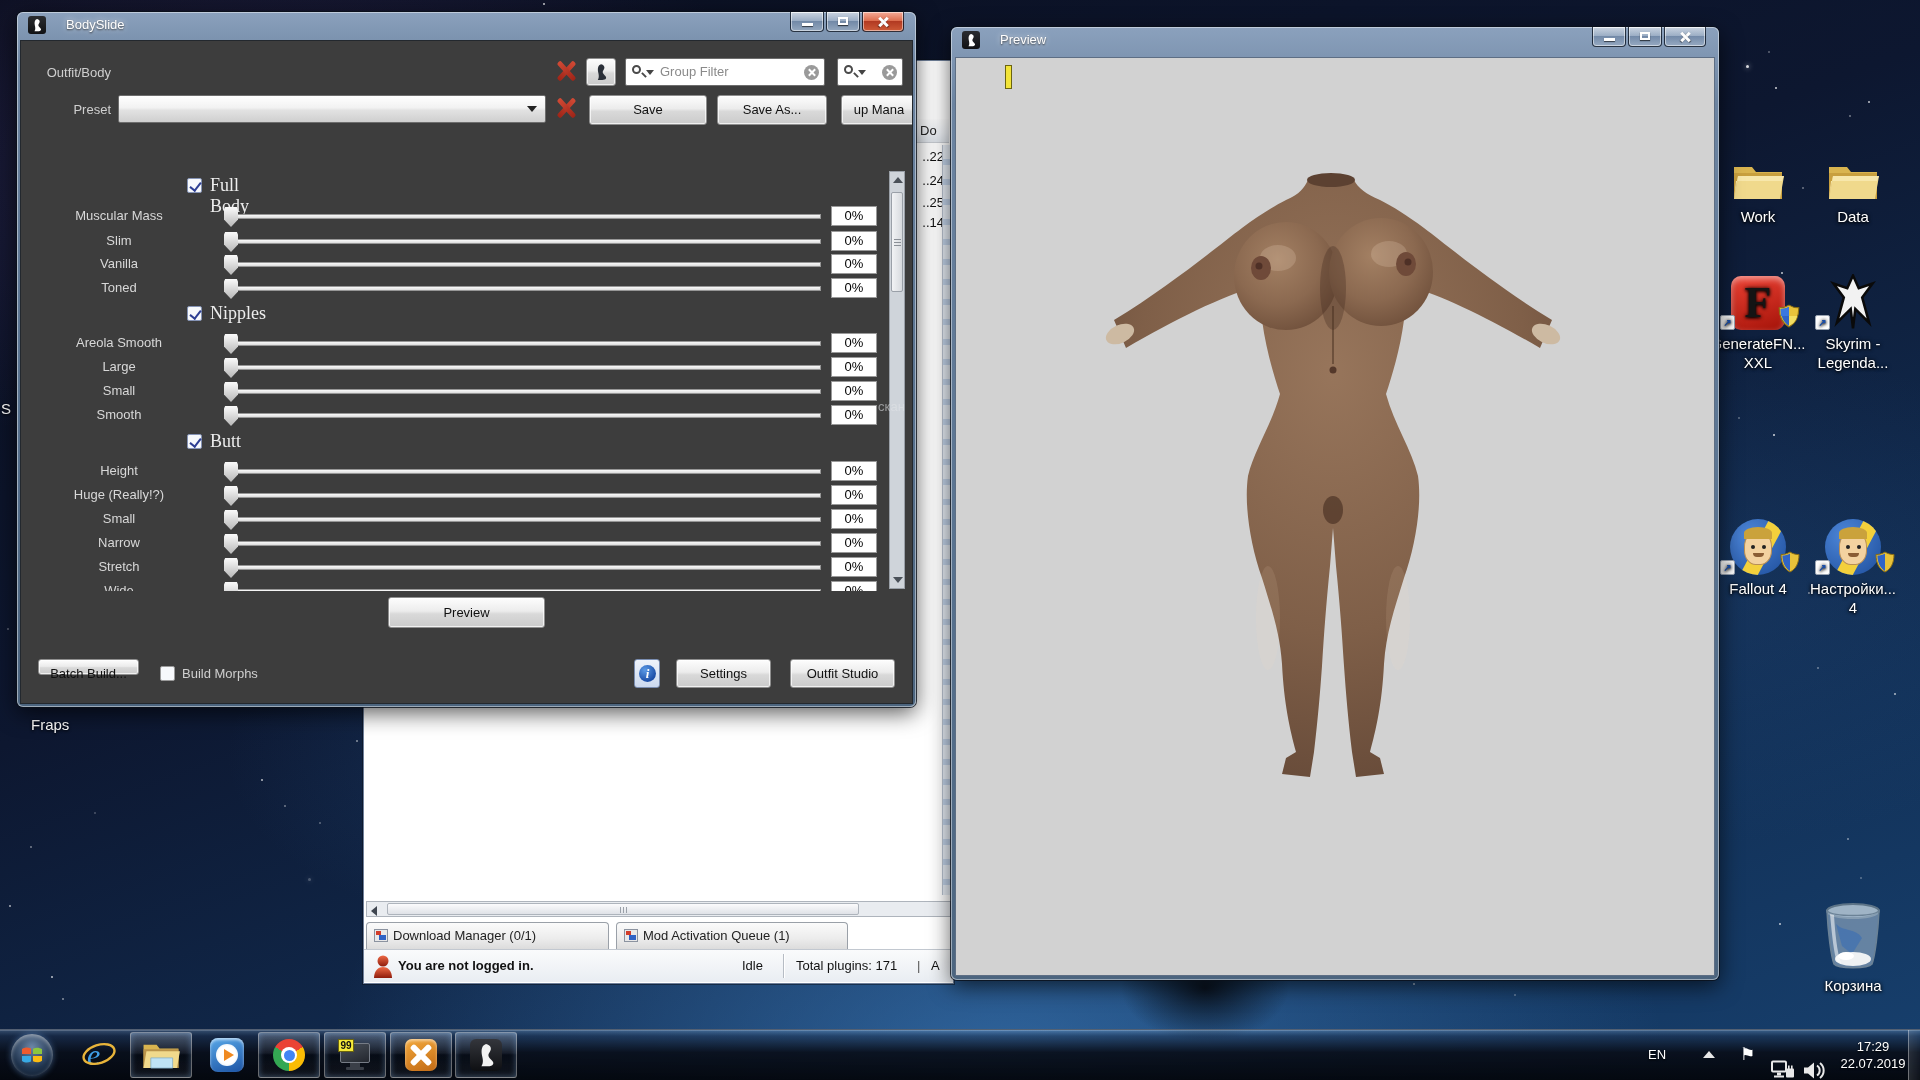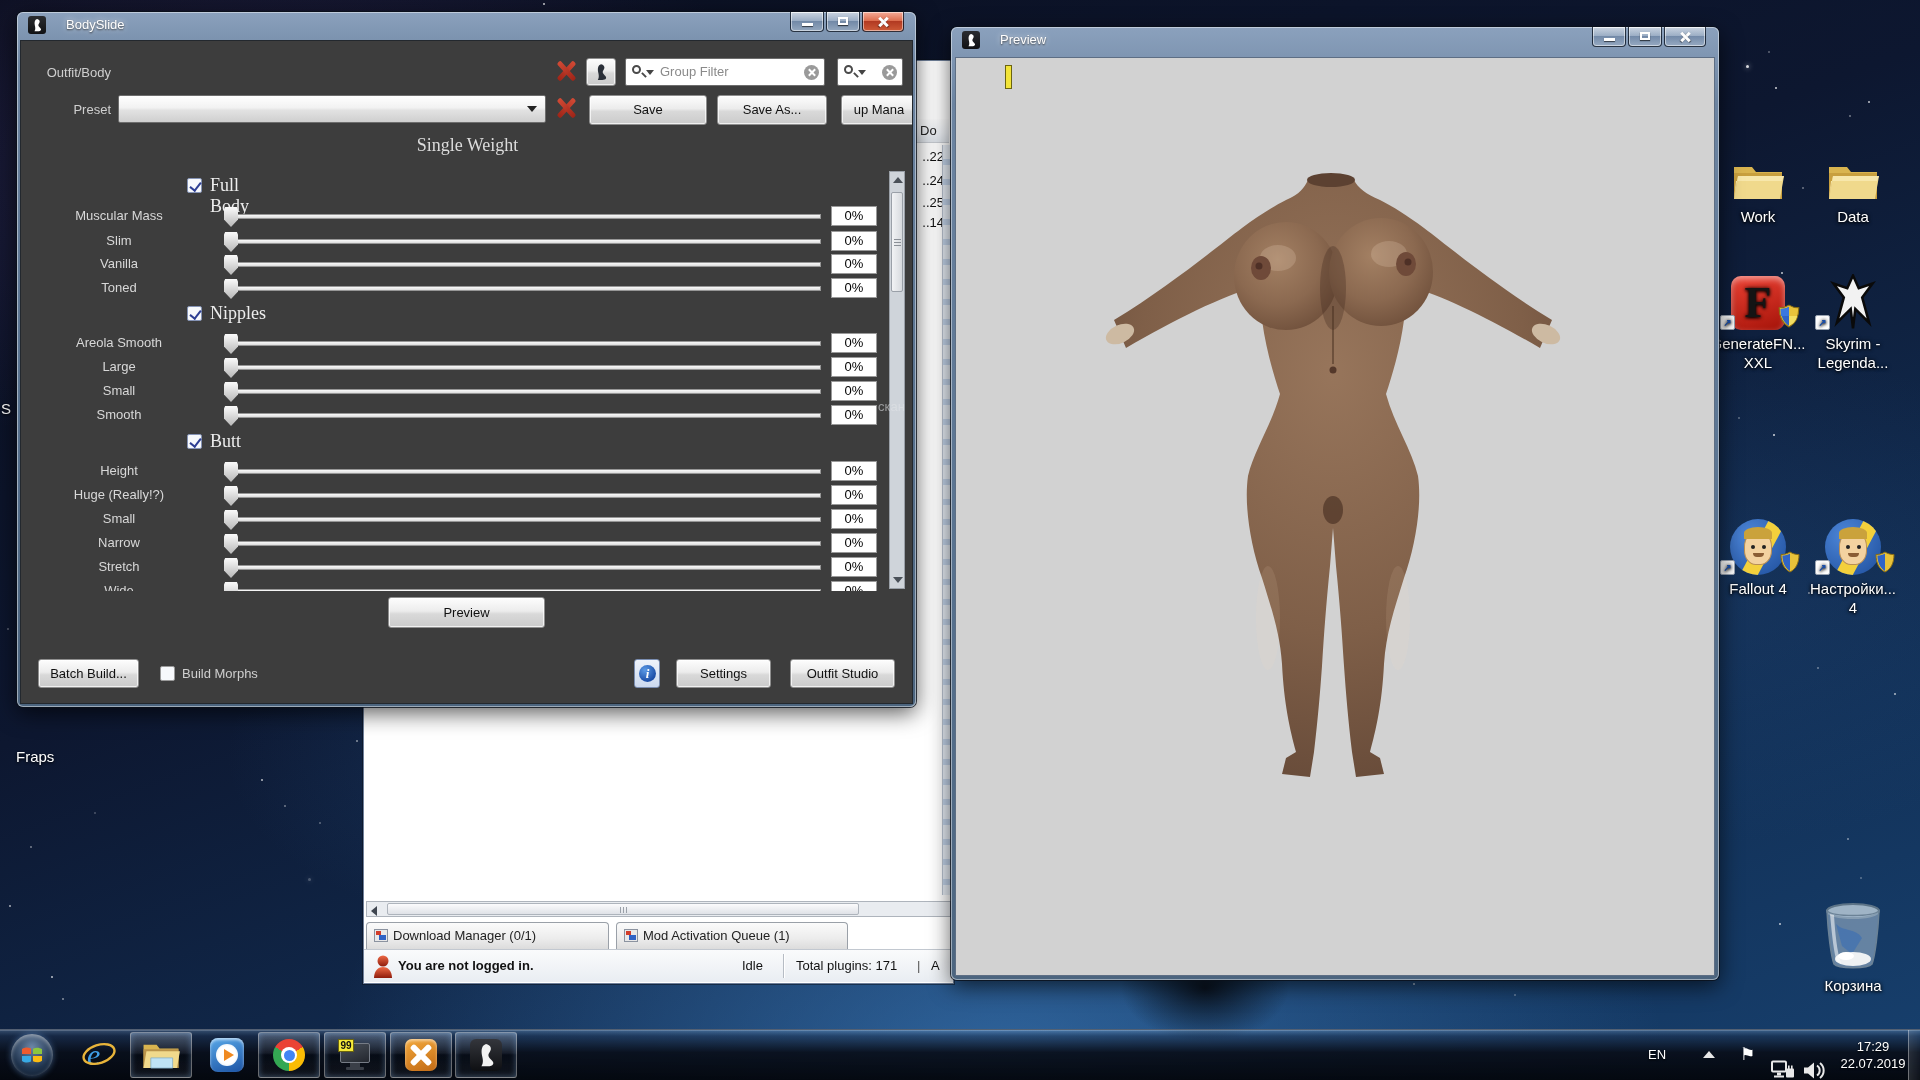--- a/index.html
+++ b/index.html
@@ -440,21 +440,21 @@
       <path d="M5,9 C6,30 9,54 12,62 C16,67 46,67 50,62 C53,54 56,30 57,9 C50,15 12,15 5,9 Z" fill="rgba(168,192,214,0.55)" stroke="#6b8296" stroke-width="1.5"></path>
       <path d="M14,22 C22,30 34,26 40,36 L30,52 L20,44 Z" fill="rgba(60,110,180,0.65)"></path>
       <ellipse cx="31" cy="57" rx="18" ry="7" fill="#eef1f3"></ellipse>
       <ellipse cx="24" cy="54" rx="8" ry="4" fill="#ffffff"></ellipse>
       <path d="M8,12 C10,34 12,52 15,60 L19,61 C15,50 13,30 12,13 Z" fill="rgba(255,255,255,0.55)"></path>
     </svg>
   </div>
   <div>Корзина</div>
 </div>
 
-<div class="cutlabel" style="left:16px;top:716px;margin-top:32px;">Fraps</div>
+<div class="cutlabel" style="left:31px;top:716px;">Fraps</div>
 <div class="cutlabel" style="left:1px;top:400px;">S</div>
 <div class="overlaytext" style="left:878px;top:399px;">скан</div>
 
 <div id="nmm">
   <div class="nmm-colhdr">
     <div class="nmm-hdrtext">Do</div>
   </div>
   <div class="nmm-row" style="top:88px;">..22</div>
   <div class="nmm-row" style="top:112px;">..24</div>
   <div class="nmm-row" style="top:134px;">..25</div>
@@ -544,21 +544,20 @@
     <div class="bs-label" style="position:absolute;left:8px;top:61px;width:82px;text-align:right;">Preset</div>
     <div class="combo" style="left:97px;top:54px;width:428px;">
       <span></span>
       <span class="arr"></span>
     </div>
     <div class="redx" style="left:532px;top:54px;"></div>
     <div class="btn" style="left:568px;top:54px;width:118px;height:30px;line-height:28px;">Save</div>
     <div class="btn" style="left:696px;top:54px;width:110px;height:30px;line-height:28px;">Save As...</div>
     <div class="btn" style="left:820px;top:54px;width:76px;height:30px;line-height:28px;overflow:hidden;">up Mana</div>
 
-    <div class="serif" style="position:absolute;left:0;top:94px;width:893px;text-align:center;font-size:18px;color:#dcdcdc;">Single Weight</div>
 
     <div style="position:absolute;left:0;top:128px;width:856px;height:422px;overflow:hidden;">
 
       <div class="shead" style="top:8px;">
         <span class="cb checked" style="left:166px;top:1px;"></span>
         <span class="gl serif" style="left:189px;">Full Body</span>
       </div>
       <div class="srow" style="top:37px;">
         <div class="slabel">Muscular Mass</div>
         <div class="strack">
@@ -669,21 +668,21 @@
       </div>
     </div>
 
     <div class="vscroll" style="left:868px;top:130px;height:418px;">
       <span class="sarr-up"></span>
       <div class="vthumb" style="top:20px;height:100px;"></div>
       <span class="sarr-dn"></span>
     </div>
 
     <div class="btn" style="left:367px;top:556px;width:157px;height:31px;line-height:29px;">Preview</div>
-    <div class="btn" style="left:17px;top:618px;width:101px;height:29px;line-height:27px;">Batch Build...</div>
+    <div class="btn" style="left:17px;top:618px;width:101px;height:16px;line-height:27px;">Batch Build...</div>
     <span class="cb plain" style="left:139px;top:625px;"></span>
     <span class="bs-label" style="position:absolute;left:161px;top:625px;">Build Morphs</span>
     <div class="infob" style="left:613px;top:618px;">
         <span class="ic">i</span>
       </div>
     <div class="btn" style="left:655px;top:618px;width:95px;height:29px;line-height:27px;">Settings</div>
     <div class="btn" style="left:769px;top:618px;width:105px;height:29px;line-height:27px;">Outfit Studio</div>
   </div>
 </div>
 

